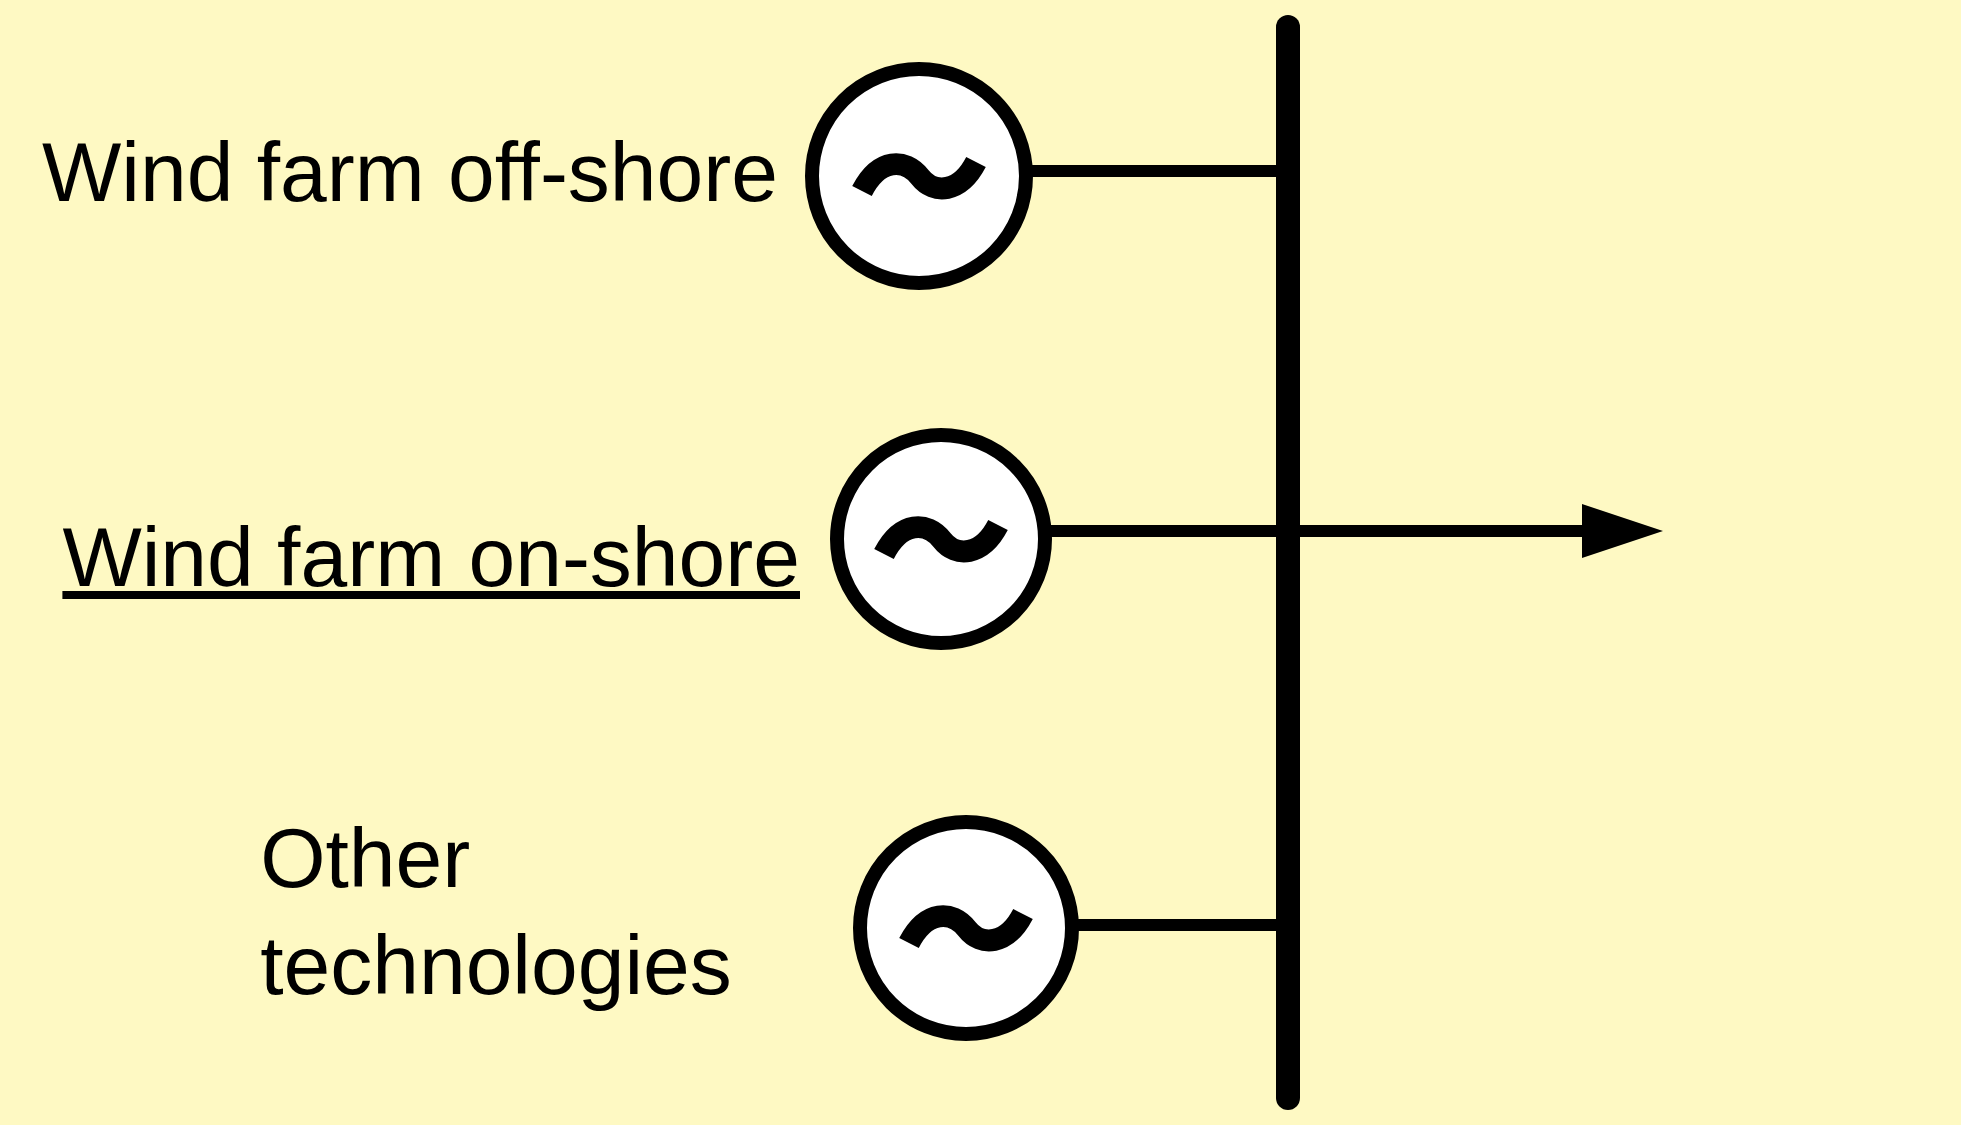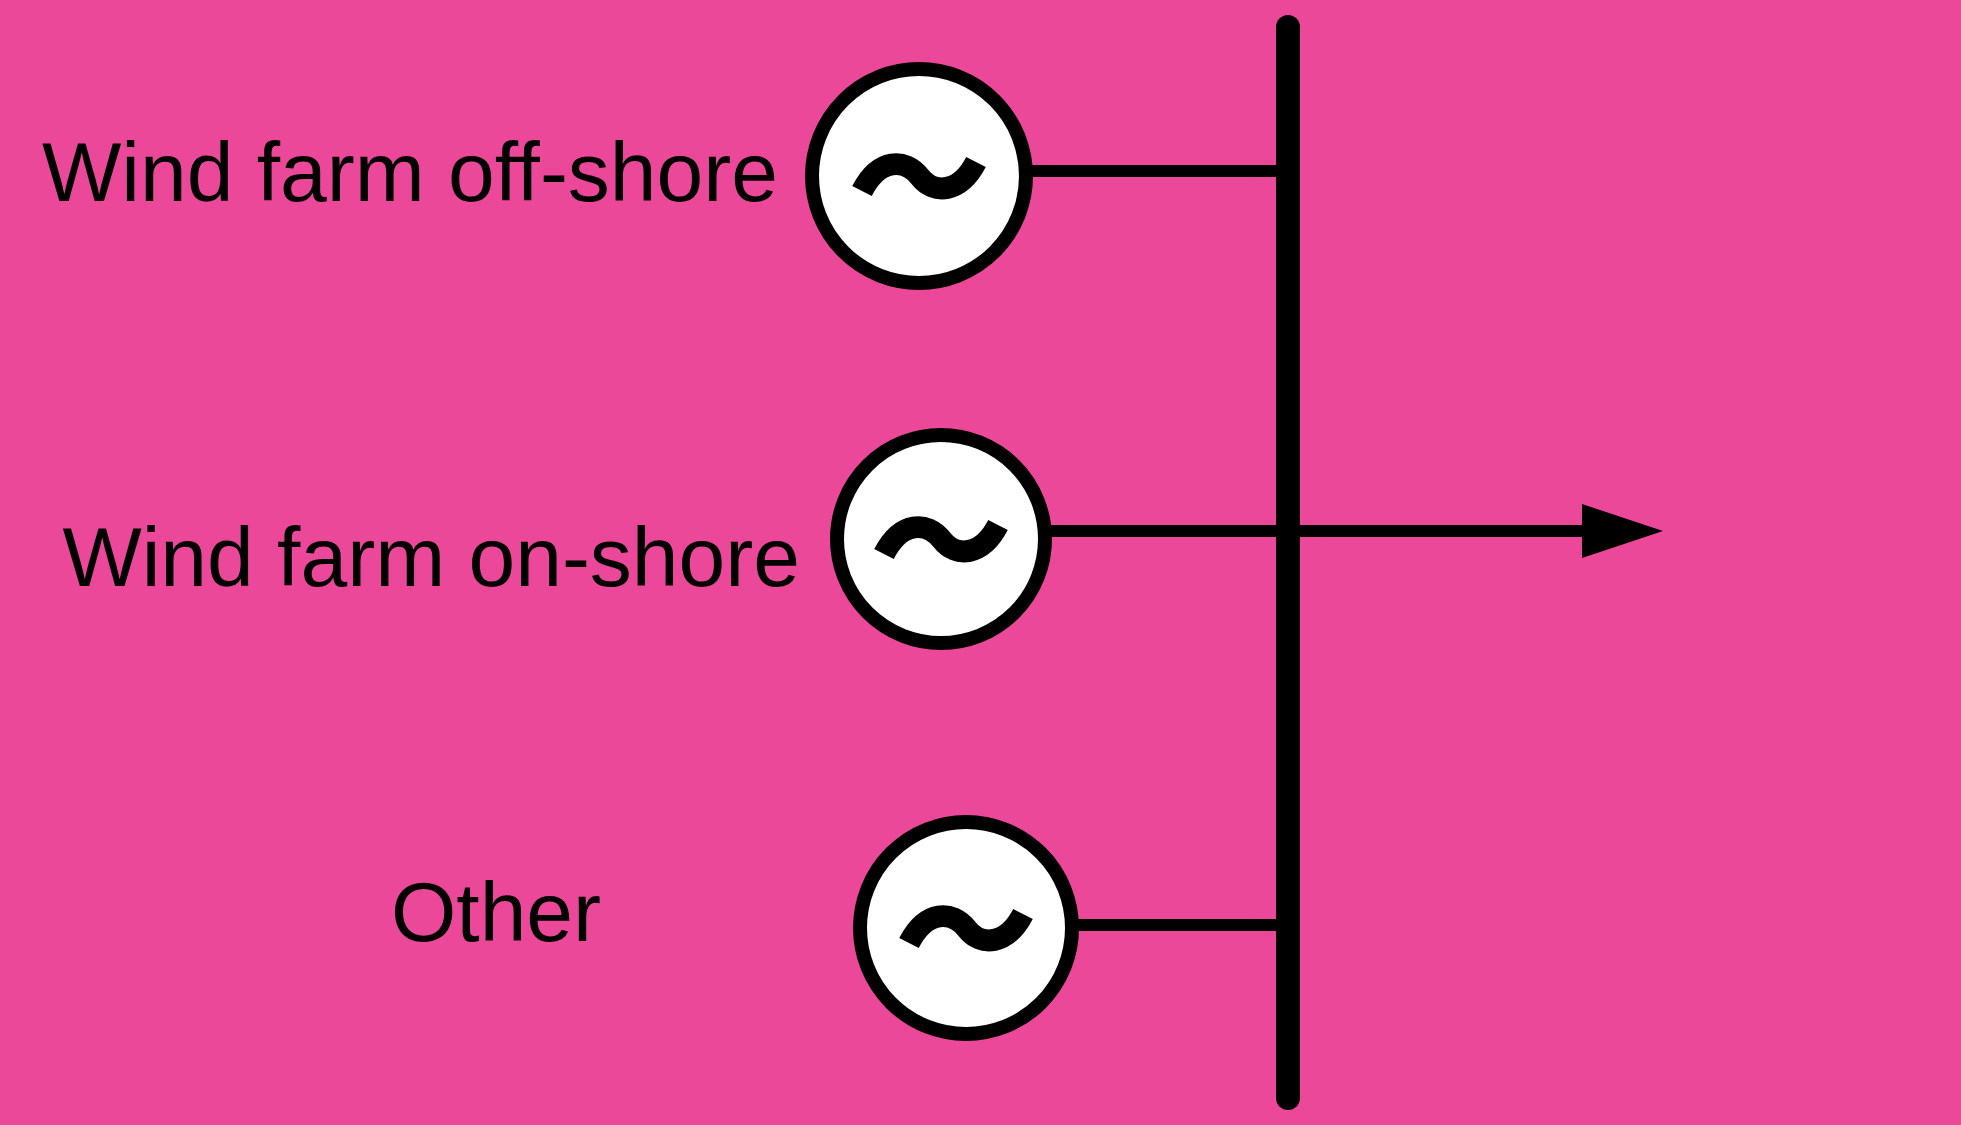--- a/index.html
+++ b/index.html
@@ -7,21 +7,21 @@
     padding: 0;
     background: #ffffff;
   }
   body {
     font-family: "Liberation Sans", sans-serif;
   }
   .canvas {
     position: relative;
     width: 1961px;
     height: 1125px;
-    background: #ec4899;
+    background: #fef9c3;
     overflow: hidden;
     color: #000000;
   }
   .label {
     position: absolute;
     display: flex;
     align-items: center;
     font-size: 84px;
     line-height: 1.27;
     color: #000000;
@@ -71,35 +71,36 @@
   <div class="label right" style="left:0px; width:778px; top:112px; height:120px;">Wind farm off-shore</div>
 
   <div class="gen" style="left:805px; top:62px; width:228px; height:228px;">
     <svg width="150" height="80" viewBox="-75 -40 150 80">
       <path d="M -57 15 C -40 -18 -14 -18 1 1 C 15 19 41 17 57 -14" fill="none" stroke="#000000" stroke-width="22"></path>
     </svg>
   </div>
 
   <div class="wire" style="left:1031px; top:165px; width:257px; height:12px;"></div>
 
-  <div class="label right" style="left:0px; width:800px; top:497px; height:120px;">Wind farm on-shore</div>
+  <div class="label right" style="left:0px; width:800px; top:497px; height:120px;text-decoration:underline;">Wind farm on-shore</div>
 
   <div class="gen" style="left:830px; top:428px; width:222px; height:222px;">
     <svg width="150" height="80" viewBox="-75 -40 150 80">
       <path d="M -57 15 C -40 -18 -14 -18 1 1 C 15 19 41 17 57 -14" fill="none" stroke="#000000" stroke-width="22"></path>
     </svg>
   </div>
 
   <div class="wire" style="left:1049px; top:525px; width:533px; height:12px;"></div>
 
   <div class="arrowhead" style="left:1582px; top:504px;"></div>
 
   <div class="label center" style="left:216px; width:560px; top:800px; height:224px;">
     <div>
       <span>Other</span><br>
+      <span>technologies</span>
     </div>
   </div>
 
   <div class="gen" style="left:853px; top:815px; width:226px; height:226px;">
     <svg width="150" height="80" viewBox="-75 -40 150 80">
       <path d="M -57 15 C -40 -18 -14 -18 1 1 C 15 19 41 17 57 -14" fill="none" stroke="#000000" stroke-width="22"></path>
     </svg>
   </div>
 
   <div class="wire" style="left:1077px; top:919px; width:211px; height:12px;"></div>

